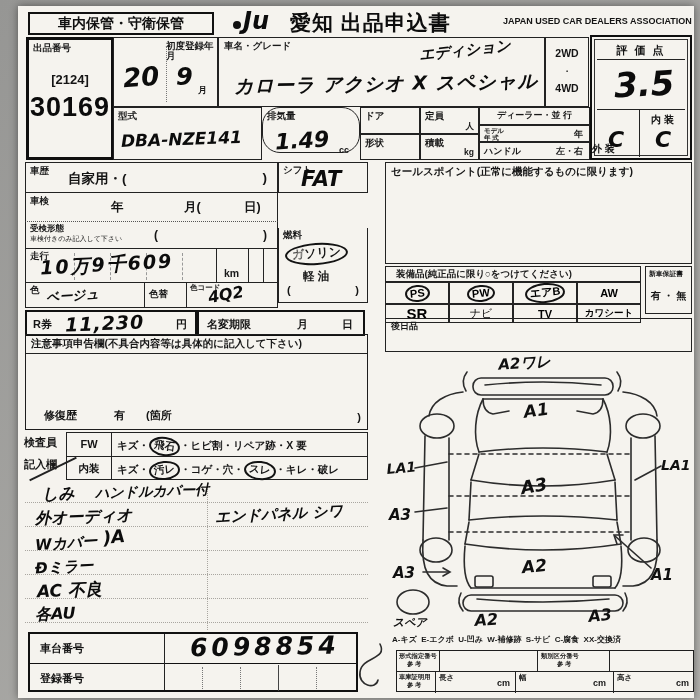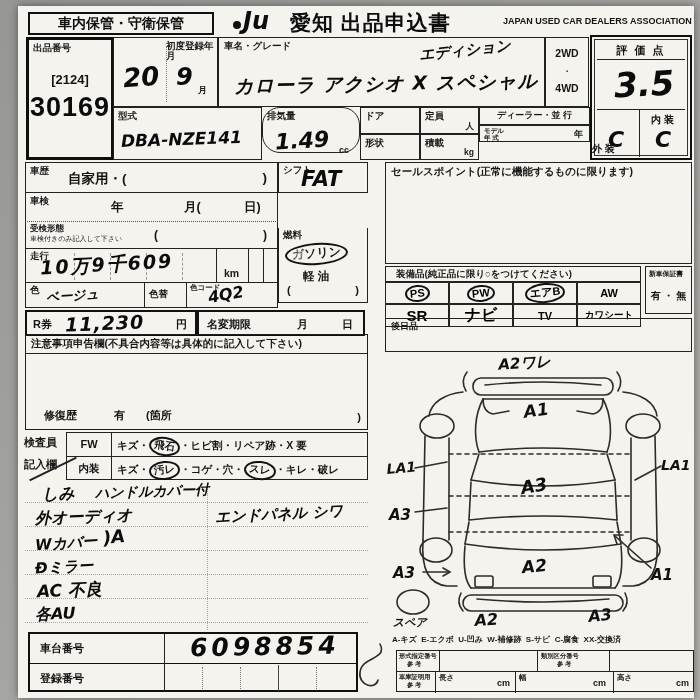--- a/index.html
+++ b/index.html
@@ -91,20 +91,24 @@
     <div class="c lbl" style="right:4px;bottom:2px;font-size:8.5px;">kg</div>
   </div>
   <div class="c bd" style="left:479px;top:107px;width:111px;height:18px;display:flex;align-items:center;justify-content:center;">
       <span class="lbl" style="font-size:9px;">ディーラー・並 行</span>
     </div>
   <div class="c bd" style="left:479px;top:125px;width:111px;height:17px;">
     <div class="c lbl" style="left:4px;top:1px;font-size:6.5px;">モデル</div>
     <div class="c lbl" style="left:4px;top:8px;font-size:6.5px;">年 式</div>
     <div class="c lbl" style="right:6px;top:4px;font-size:9px;">年</div>
   </div>
+  <div class="c bd" style="left:479px;top:142px;width:111px;height:18px;">
+    <div class="c lbl" style="left:4px;top:4px;font-size:9px;">ハンドル</div>
+    <div class="c lbl" style="right:6px;top:4px;font-size:9px;">左・右</div>
+  </div>
 
   <div class="c bd" style="left:25px;top:162px;width:253px;height:31px;">
     <div class="c lbl" style="left:4px;top:3px;">車歴</div>
     <div class="c pt" style="left:42px;top:7px;font-size:13.5px;">自家用・(</div>
     <div class="c pt" style="right:10px;top:7px;font-size:13.5px;">)</div>
   </div>
   <div class="c" style="left:25px;top:193px;width:253px;height:29px;border:1.6px solid #222;border-top:none;border-bottom:1.4px dotted #555;">
     <div class="c lbl" style="left:4px;top:3px;">車検</div>
     <div class="c pt" style="left:85px;top:6px;font-size:12.5px;">年</div>
     <div class="c pt" style="left:158px;top:6px;font-size:12.5px;">月(</div>
@@ -175,21 +179,21 @@
     <div class="cell">
         <span class="circ2" style="font-size:11px;font-weight:700;">エアB</span>
       </div>
     <div class="cell">
         <span style="font-size:11px;font-weight:700;">AW</span>
       </div>
     <div class="cell">
         <span style="font-size:15px;font-weight:700;">SR</span>
       </div>
     <div class="cell">
-        <span style="font-size:16px;font-weight:700;">ナビ</span>
+        <span style="font-size:11px;font-weight:400;">ナビ</span>
       </div>
     <div class="cell">
         <span style="font-size:11px;font-weight:700;">TV</span>
       </div>
     <div class="cell">
         <span style="font-size:9.5px;font-weight:700;">カワシート</span>
       </div>
   </div>
   <div class="c bd" style="left:645px;top:266px;width:47px;height:48px;">
     <div class="c lbl" style="left:3px;top:3px;font-size:6.8px;">新車保証書</div>

